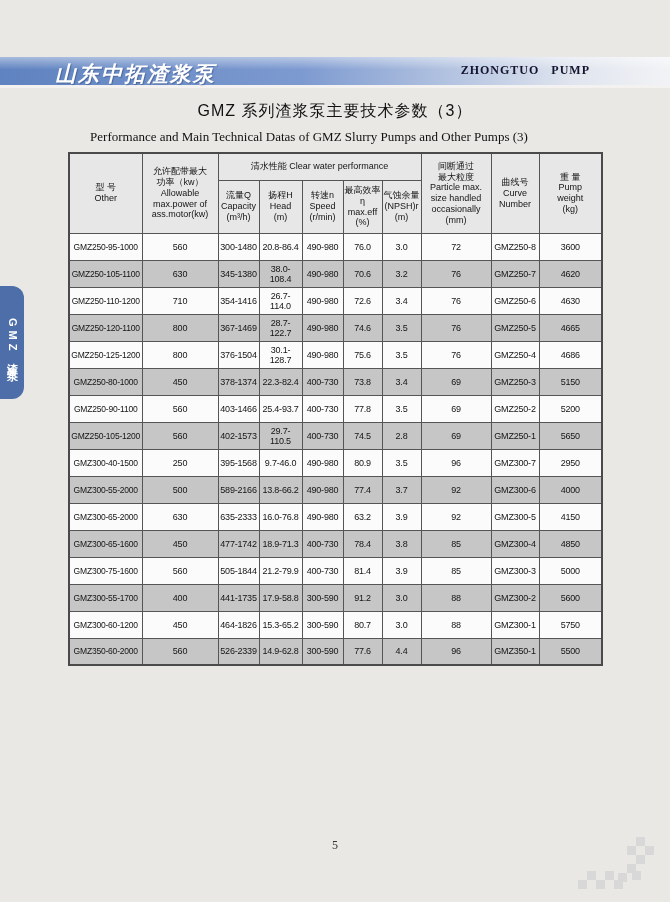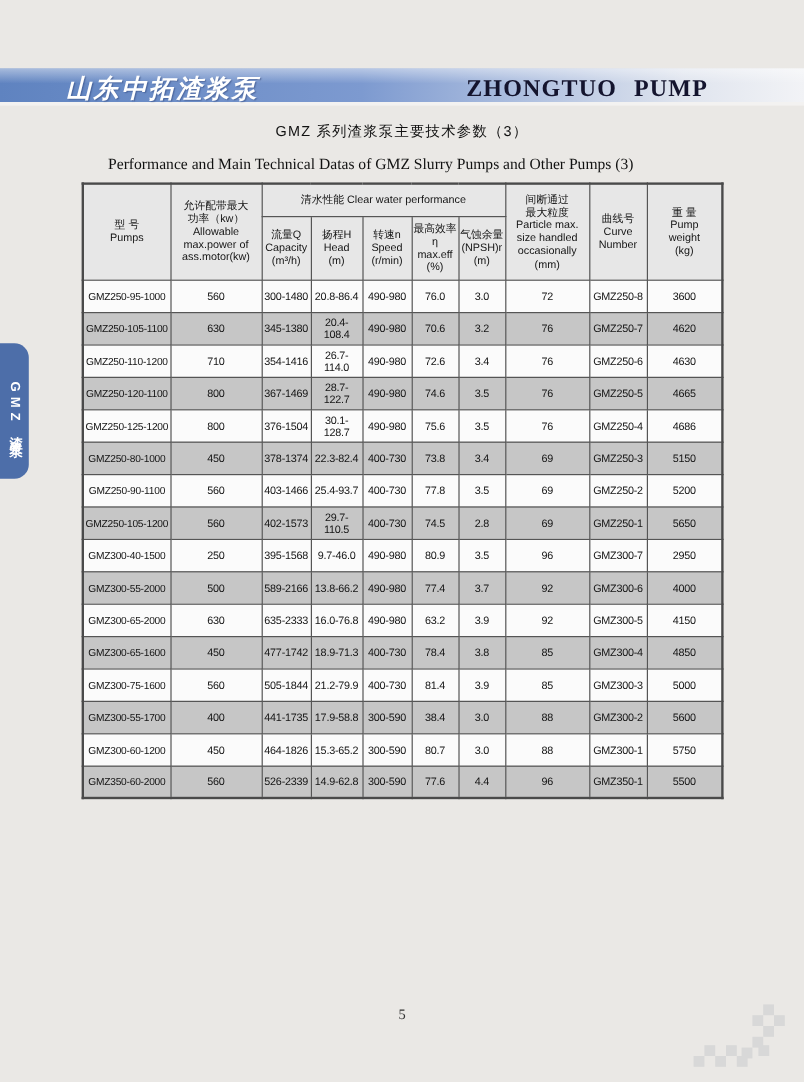--- a/index.html
+++ b/index.html
@@ -21,29 +21,29 @@
   }
   .logo-cn {
     position:absolute; left:55px; top:3px;
     color:#ffffff; font-size:21px; font-weight:bold;
     font-style:italic; letter-spacing:2px;
     text-shadow:1px 1px 1px rgba(40,60,110,.45);
     font-family:"Liberation Sans", sans-serif;
   }
   .brand-en {
     position:absolute; right:80px; top:6px;
-    color:#14142e; font-size:20px; font-weight:bold;
+    color:#14142e; font-size:12px; font-weight:bold;
     letter-spacing:1px; word-spacing:8px;
     font-family:"Liberation Serif", serif;
   }
 
   
   .title-cn {
     position:absolute; left:0; top:101px; width:670px;
-    text-align:center; font-size:12px; color:#111;
+    text-align:center; font-size:16px; color:#111;
     letter-spacing:1px;
   }
   .title-en {
     position:absolute; left:0; top:129px; width:618px;
     text-align:center; font-size:13px; color:#111;
     font-family:"Liberation Serif", serif;
   }
 
   
   .side-tab {
@@ -116,21 +116,21 @@
       <col style="width:41px">
       <col style="width:39px">
     <col style="width:39px">
       <col style="width:70px">
       <col style="width:48px">
     <col style="width:63px">
   </colgroup>
   <thead>
     <tr class="h1">
       <th rowspan="2">型  号
-Pumps</th>
+Other</th>
       <th rowspan="2">允许配带最大
 功率（kw）
 Allowable
 max.power of
 ass.motor(kw)</th>
       <th colspan="5">清水性能 Clear water performance</th>
       <th rowspan="2">间断通过
 最大粒度
 Particle max.
 size handled
@@ -172,21 +172,21 @@
         <td>76.0</td>
         <td>3.0</td>
         <td>72</td>
         <td>GMZ250-8</td>
         <td>3600</td>
       </tr>
       <tr class="alt">
         <td>GMZ250-105-1100</td>
         <td>630</td>
         <td>345-1380</td>
-        <td>20.4-108.4</td>
+        <td>38.0-108.4</td>
         <td>490-980</td>
         <td>70.6</td>
         <td>3.2</td>
         <td>76</td>
         <td>GMZ250-7</td>
         <td>4620</td>
       </tr>
       <tr>
         <td>GMZ250-110-1200</td>
         <td>710</td>
@@ -318,21 +318,21 @@
         <td>85</td>
         <td>GMZ300-3</td>
         <td>5000</td>
       </tr>
       <tr class="alt">
         <td>GMZ300-55-1700</td>
         <td>400</td>
         <td>441-1735</td>
         <td>17.9-58.8</td>
         <td>300-590</td>
-        <td>38.4</td>
+        <td>91.2</td>
         <td>3.0</td>
         <td>88</td>
         <td>GMZ300-2</td>
         <td>5600</td>
       </tr>
       <tr>
         <td>GMZ300-60-1200</td>
         <td>450</td>
         <td>464-1826</td>
         <td>15.3-65.2</td>

